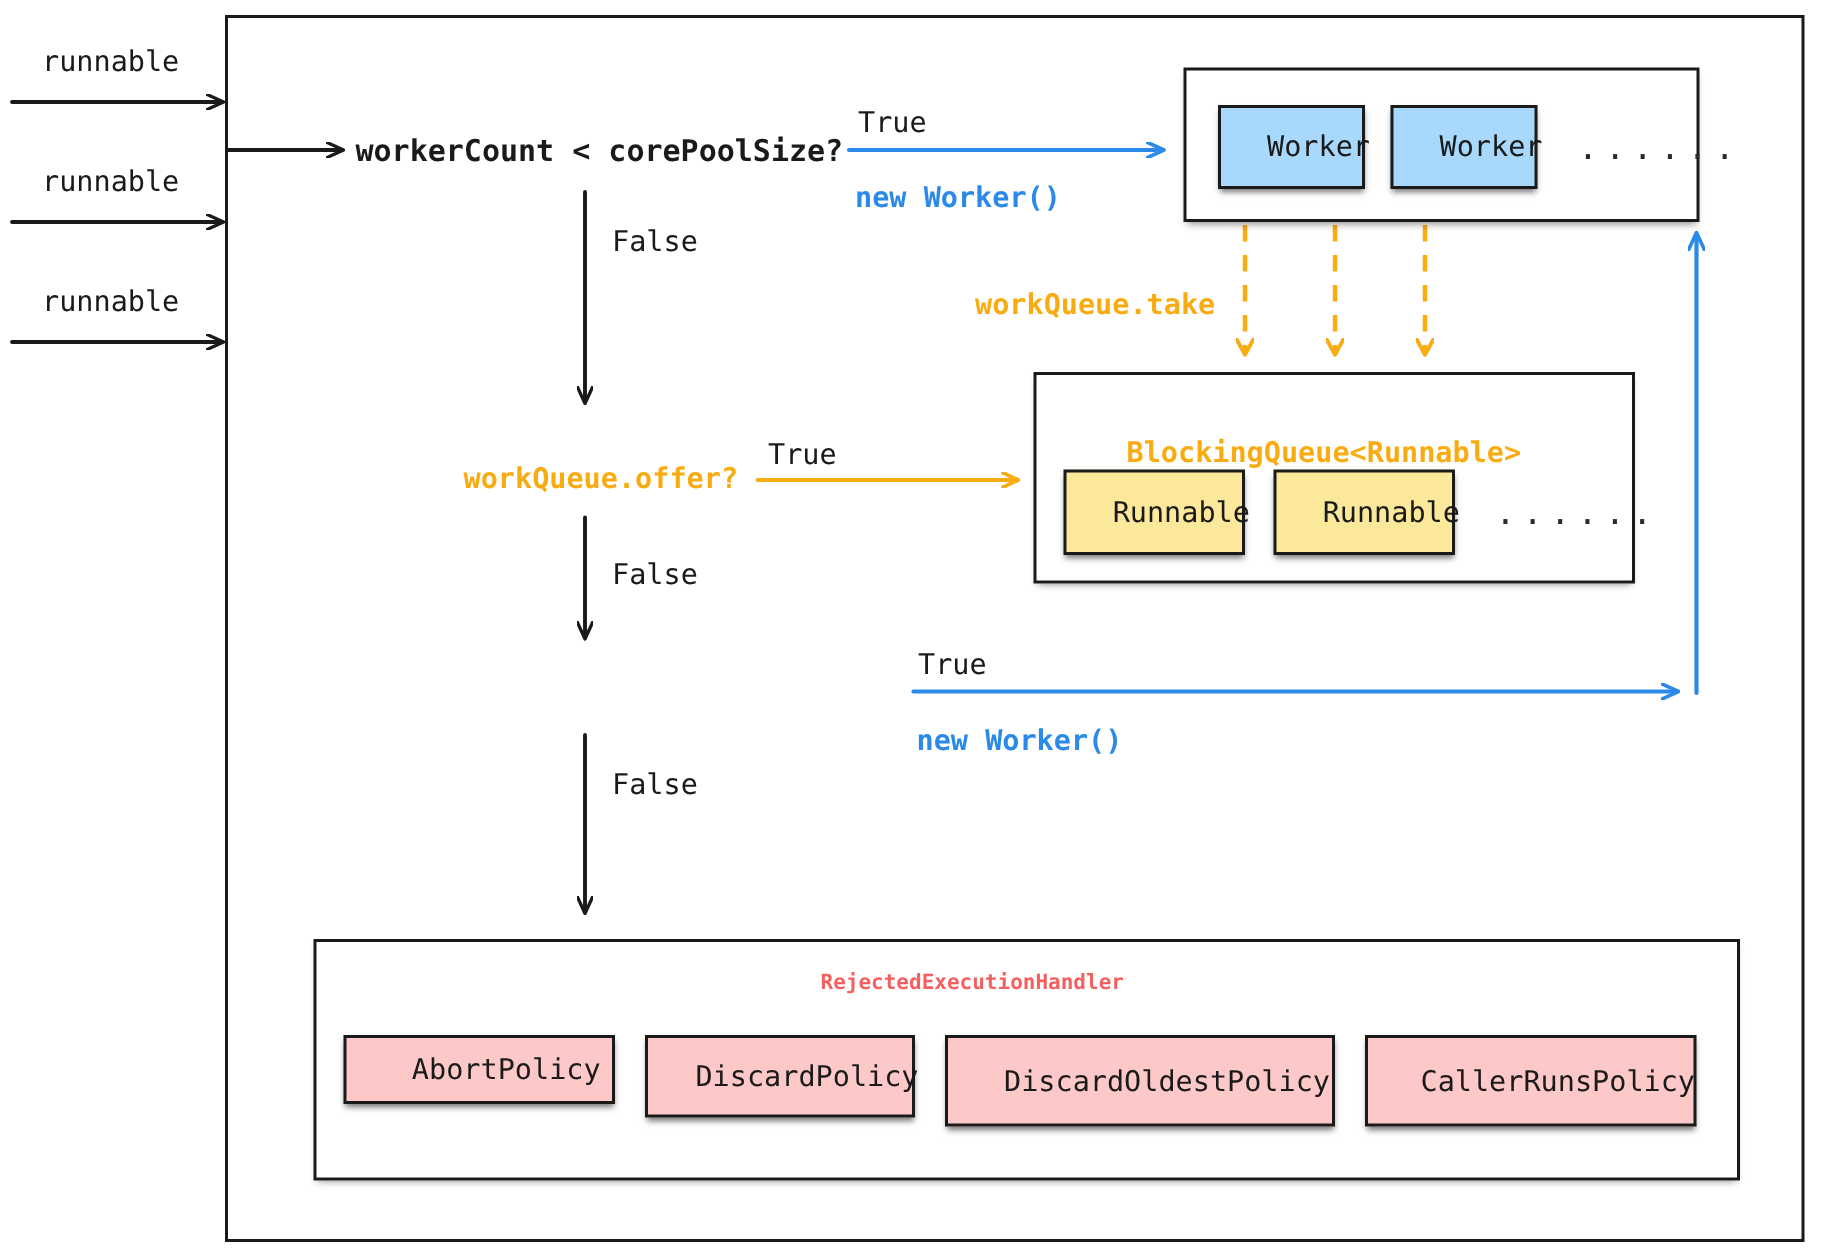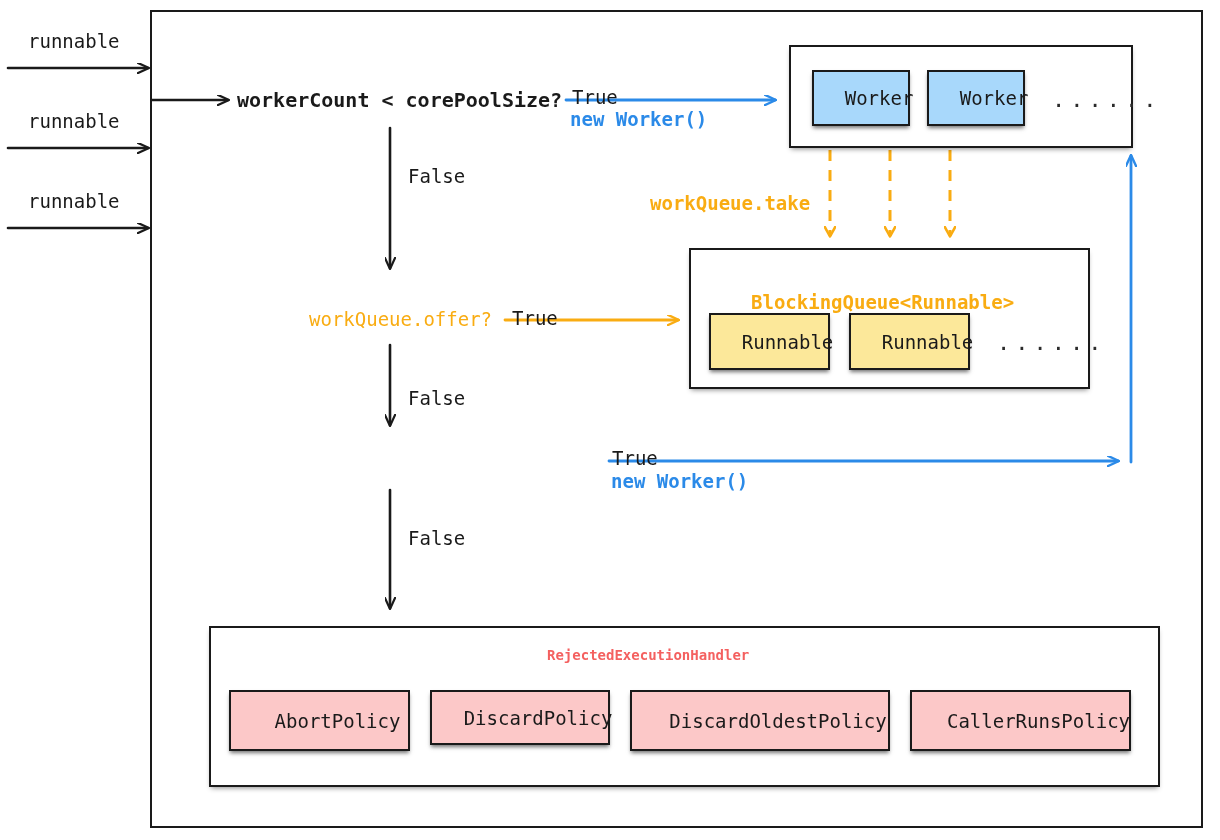--- a/index.html
+++ b/index.html
@@ -4,23 +4,23 @@
 <style>
   html,body{margin:0;padding:0;background:#ffffff;}
   body{width:1220px;height:840px;position:relative;overflow:hidden;
        font-family:"DejaVu Sans Mono",monospace;}
   #stage{position:absolute;left:0;top:0;width:1220px;height:840px;border-radius:24px;}
   svg#art{position:absolute;left:0;top:0;width:1220px;height:840px;}
   .lbl{position:absolute;white-space:nowrap;font-family:"DejaVu Sans Mono",monospace;}
 
   .t-runnable{font-size:19px;color:#1a1a1a;}
   .t-cond{font-size:20px;color:#1a1a1a;}
-  .t-bool{font-size:19px;color:#1a1a1a;margin-top:15px;}
-  .t-blue{font-size:19px;color:#2b8ae8;font-weight:bold;}
-  .t-orange{font-size:19px;color:#f9ac12;font-weight:normal;}
+  .t-bool{font-size:19px;color:#1a1a1a;}
+  .t-blue{font-size:19px;color:#2b8ae8;font-weight:bold;margin-top:13px;}
+  .t-orange{font-size:19px;color:#f9ac12;font-weight:bold;}
   .t-orange-lg{font-size:19px;color:#f9ac12;font-weight:bold;}
   .t-red{font-size:14px;color:#f4605f;font-weight:bold;}
   .t-dots{font-size:22px;color:#2b2b2b;letter-spacing:5px;}
 
   .node{position:absolute;box-sizing:border-box;display:flex;
         align-items:center;justify-content:center;
         border:2.5px solid #1a1a1a;font-size:19px;color:#1a1a1a;
         font-family:"DejaVu Sans Mono",monospace;
         box-shadow:0 3px 4px -1px rgba(0,0,0,.55);padding-left:36px;}
   .n-worker{background:#a8d8fb;}
@@ -122,21 +122,21 @@
     <span>Runnable</span>
   </div>
   <div class="node n-runnable" style="left:849px;top:313px;width:121px;height:57px;">
     <span>Runnable</span>
   </div>
   <div class="lbl t-dots" style="left:997px;top:330px;">......</div>
 
   <div class="plain-box" style="left:209px;top:626px;width:951px;height:161px;"></div>
   <div class="lbl t-red" style="left:547px;top:647px;">RejectedExecutionHandler</div>
 
-  <div class="node n-policy" style="left:229px;top:690px;width:181px;height:61px;">
+  <div class="node n-policy" style="left:229px;top:690px;width:181px;height:46px;">
     <span>AbortPolicy</span>
   </div>
   <div class="node n-policy" style="left:430px;top:690px;width:180px;height:55px;">
     <span>DiscardPolicy</span>
   </div>
   <div class="node n-policy" style="left:630px;top:690px;width:260px;height:61px;">
     <span>DiscardOldestPolicy</span>
   </div>
   <div class="node n-policy" style="left:910px;top:690px;width:221px;height:61px;">
     <span>CallerRunsPolicy</span>

